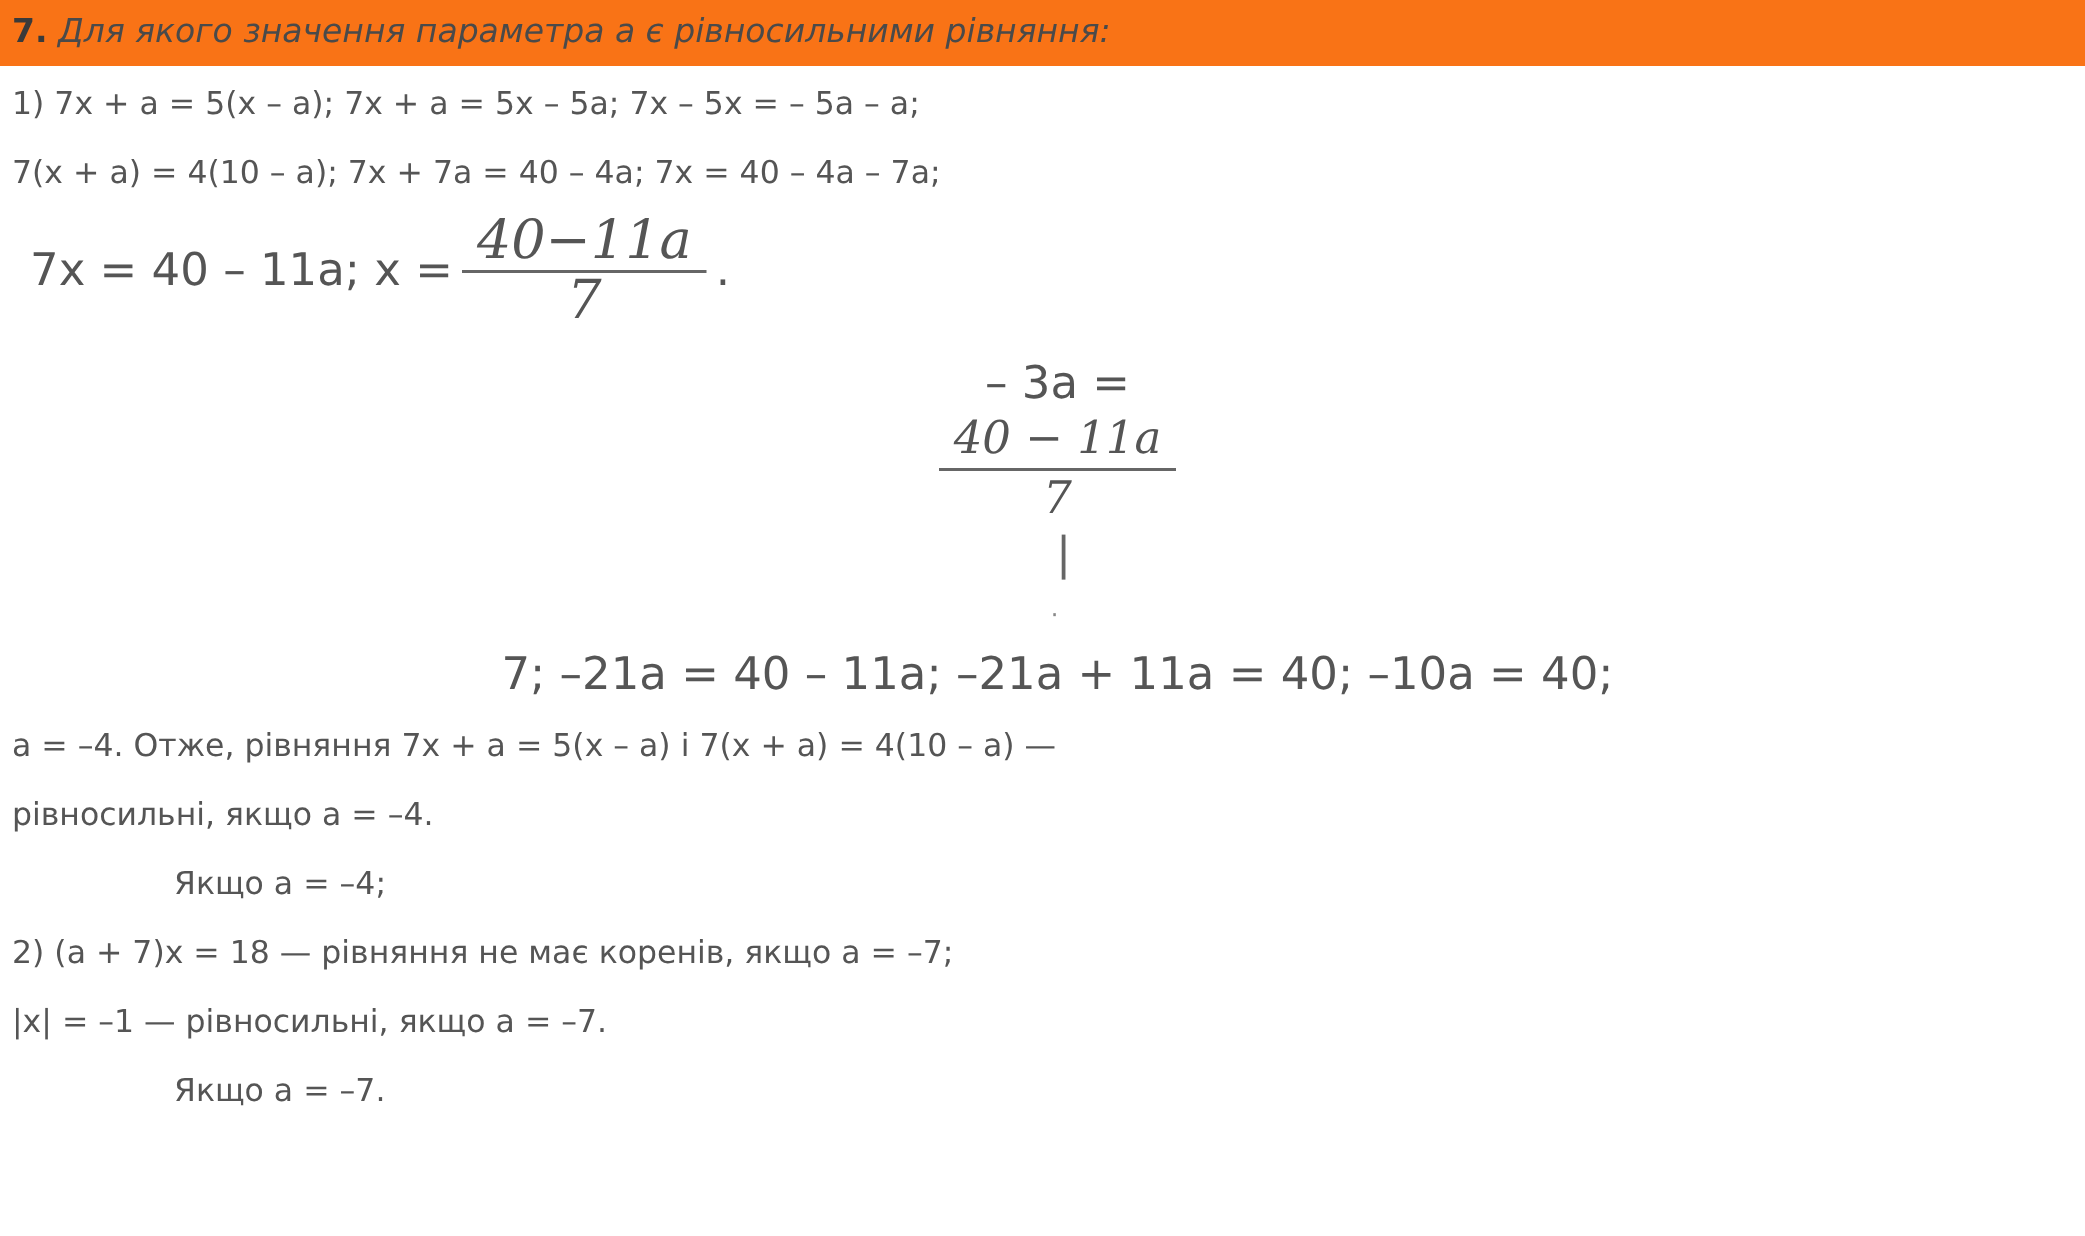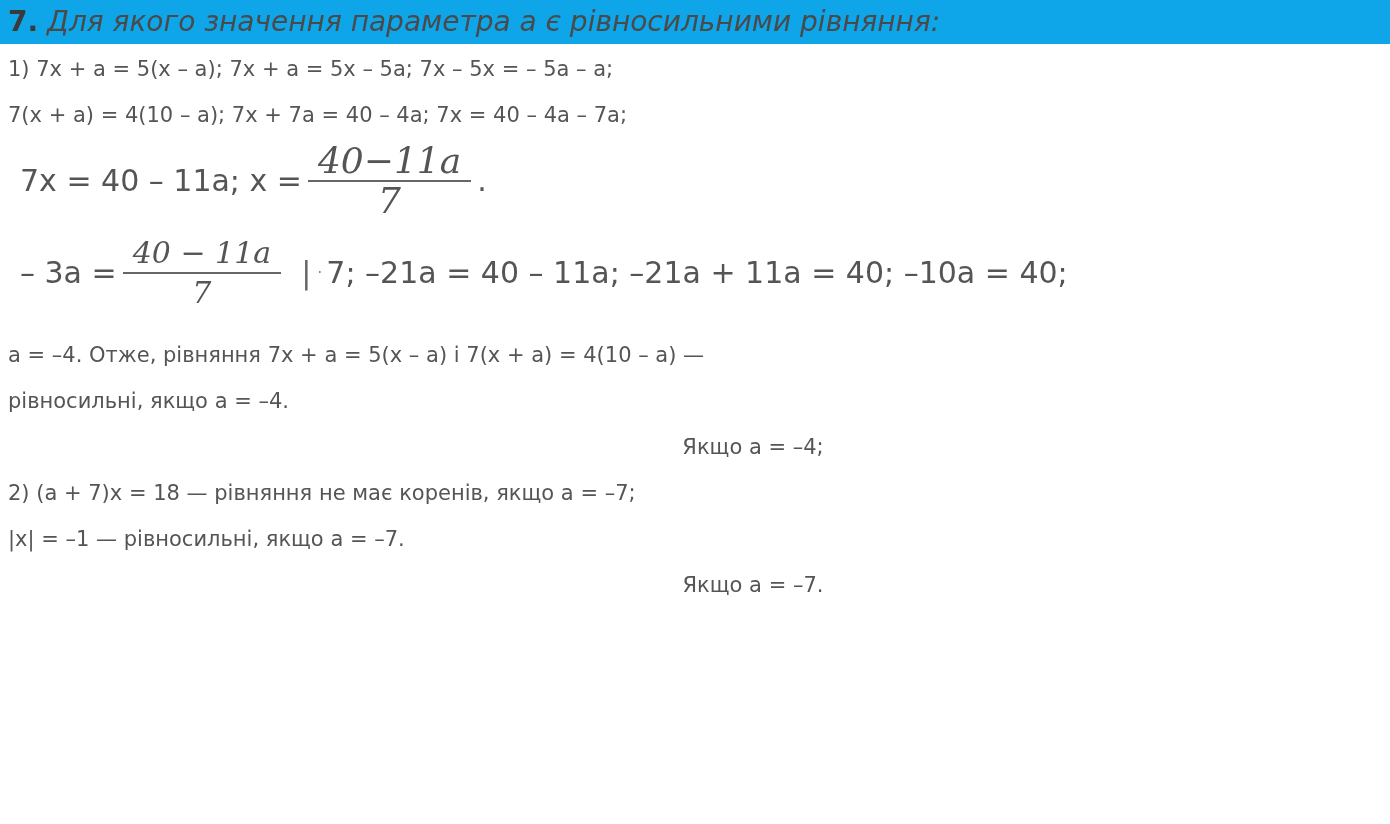--- a/index.html
+++ b/index.html
@@ -22,23 +22,23 @@
     box-sizing: border-box;
   }
   .line {
     font-size: 21px;
     line-height: 46px;
     color: #555555;
     white-space: nowrap;
     padding-left: 8px;
   }
   .heading {
-    font-size: 28px;
+    font-size: 22px;
     line-height: 44px;
-    background: #0ea5e9;
+    background: #f97316;
     display: block;
     padding-left: 8px;
     white-space: nowrap;
   }
   .heading .num {
     font-weight: bold;
     font-style: normal;
     color: #3a3a3a;
   }
   .heading .txt {
@@ -73,39 +73,38 @@
     border-top: 2px solid #666;
     width: 100%;
     text-align: center;
     padding-top: 2px;
   }
   .frac.big {
     font-size: 30px;
   }
   .indent {
     padding-left: 116px;
-    text-align: center;
   }
   .seg { display: inline-block; }
   .pipe {
     display: inline-block;
     padding: 0 6px 0 14px;
     font-size: 30px;
     color: #666;
   }
   .dot {
     display: inline-block;
     font-size: 16px;
     vertical-align: middle;
     color: #888;
     padding-right: 4px;
   }
   .block-1 { margin-top: 2px; }
   .block-frac1 { margin-top: 6px; margin-bottom: 8px; }
-  .block-frac2 { margin-top: 18px; margin-bottom: 22px; }
+  .block-frac2 { margin-top: 18px; margin-bottom: 4px; flex-direction: column; }
 </style>
 </head>
 <body>
 
 <div class="page">
 
   <div class="heading">
     <span class="num">7.</span>
     <span class="txt">Для якого значення параметра а є рівносильними рівняння:</span>
   </div>

